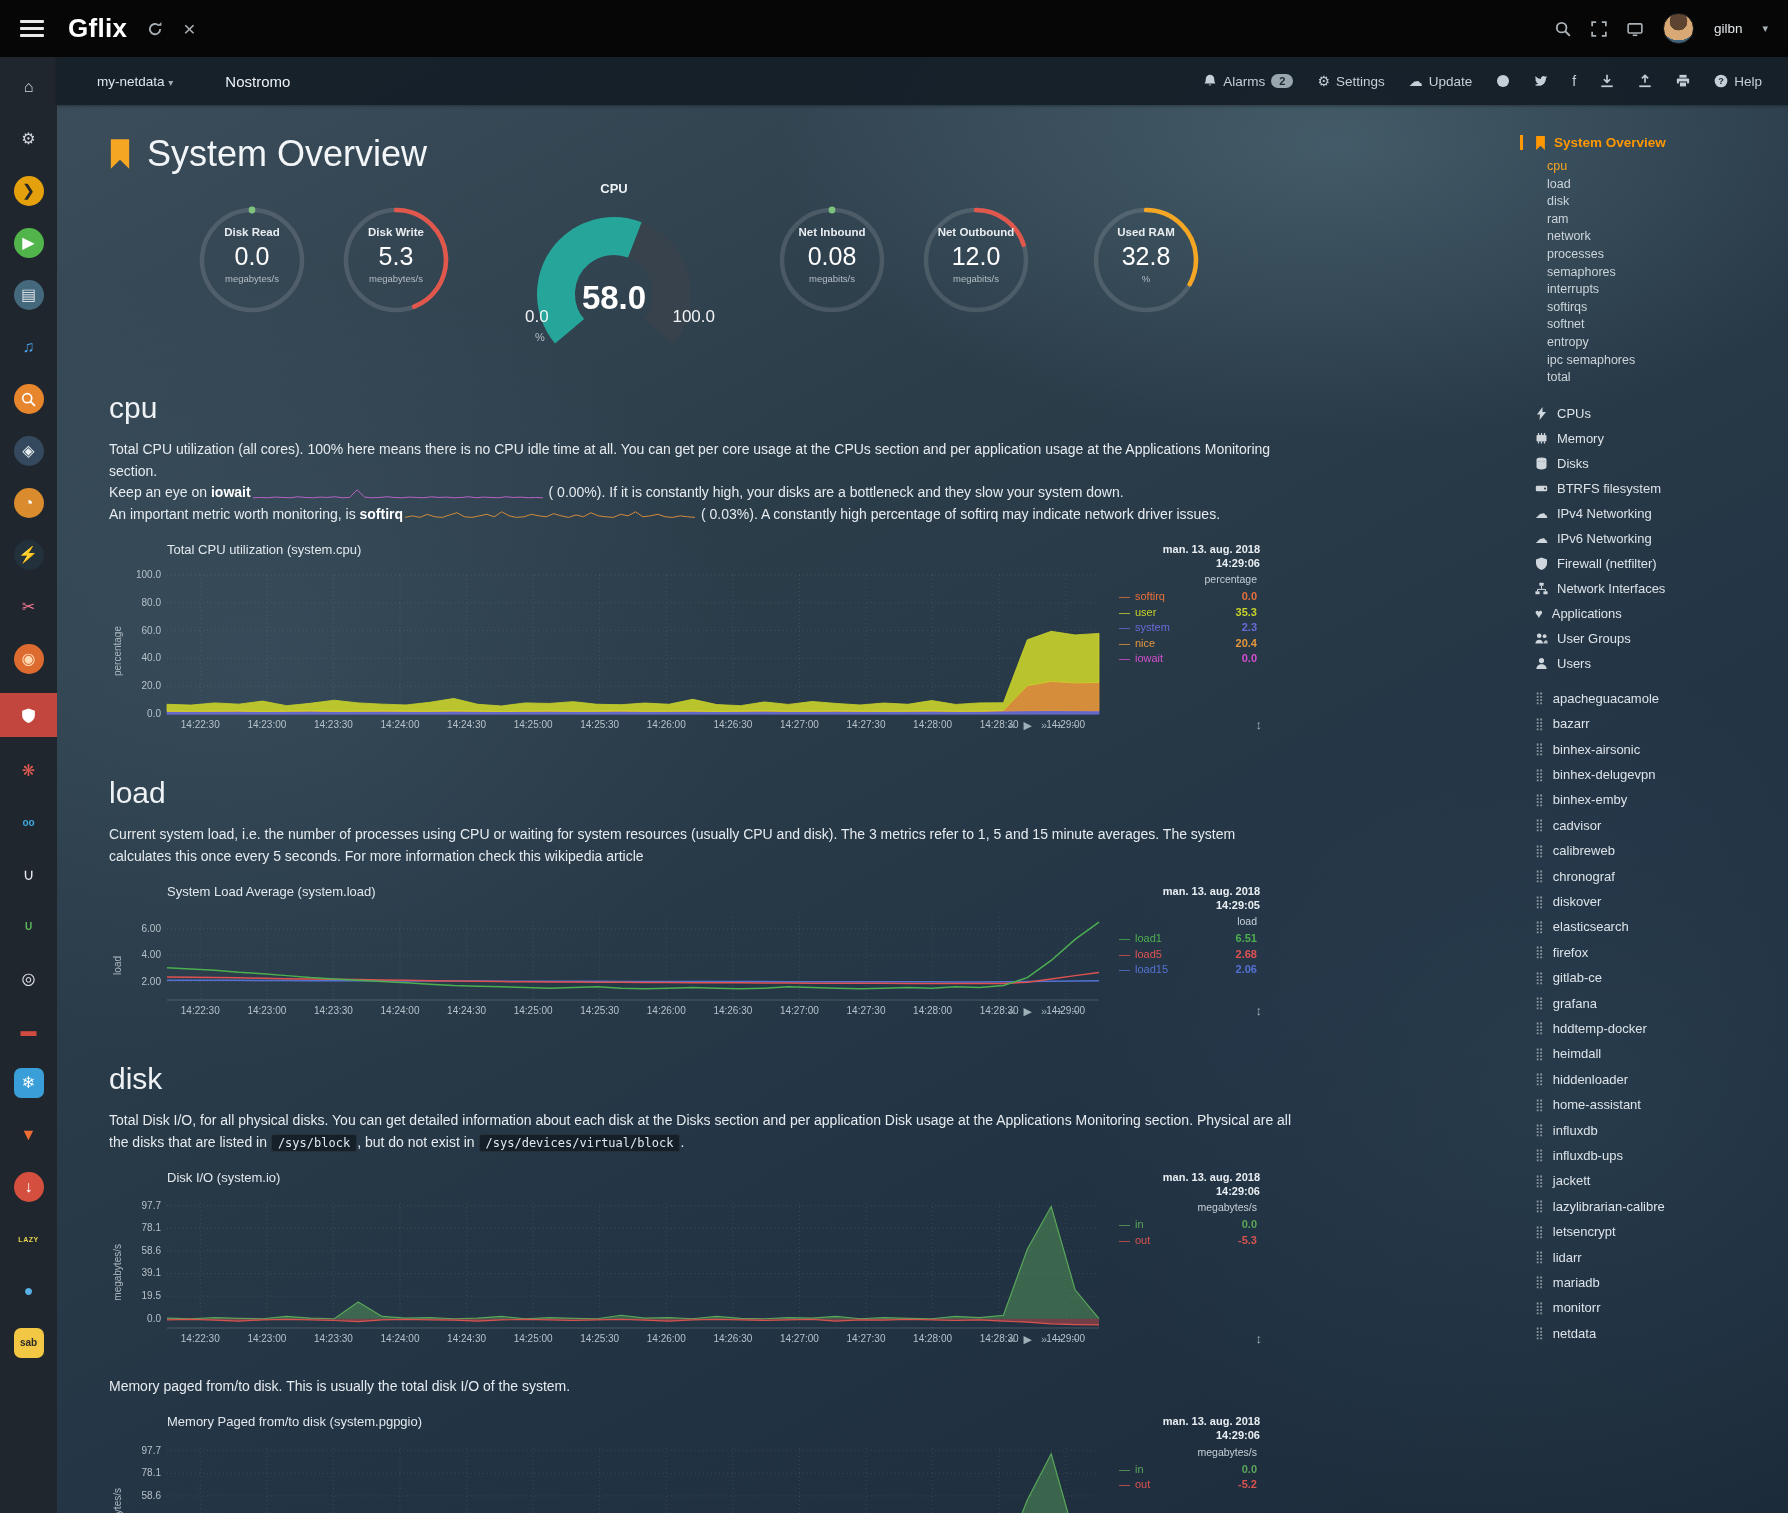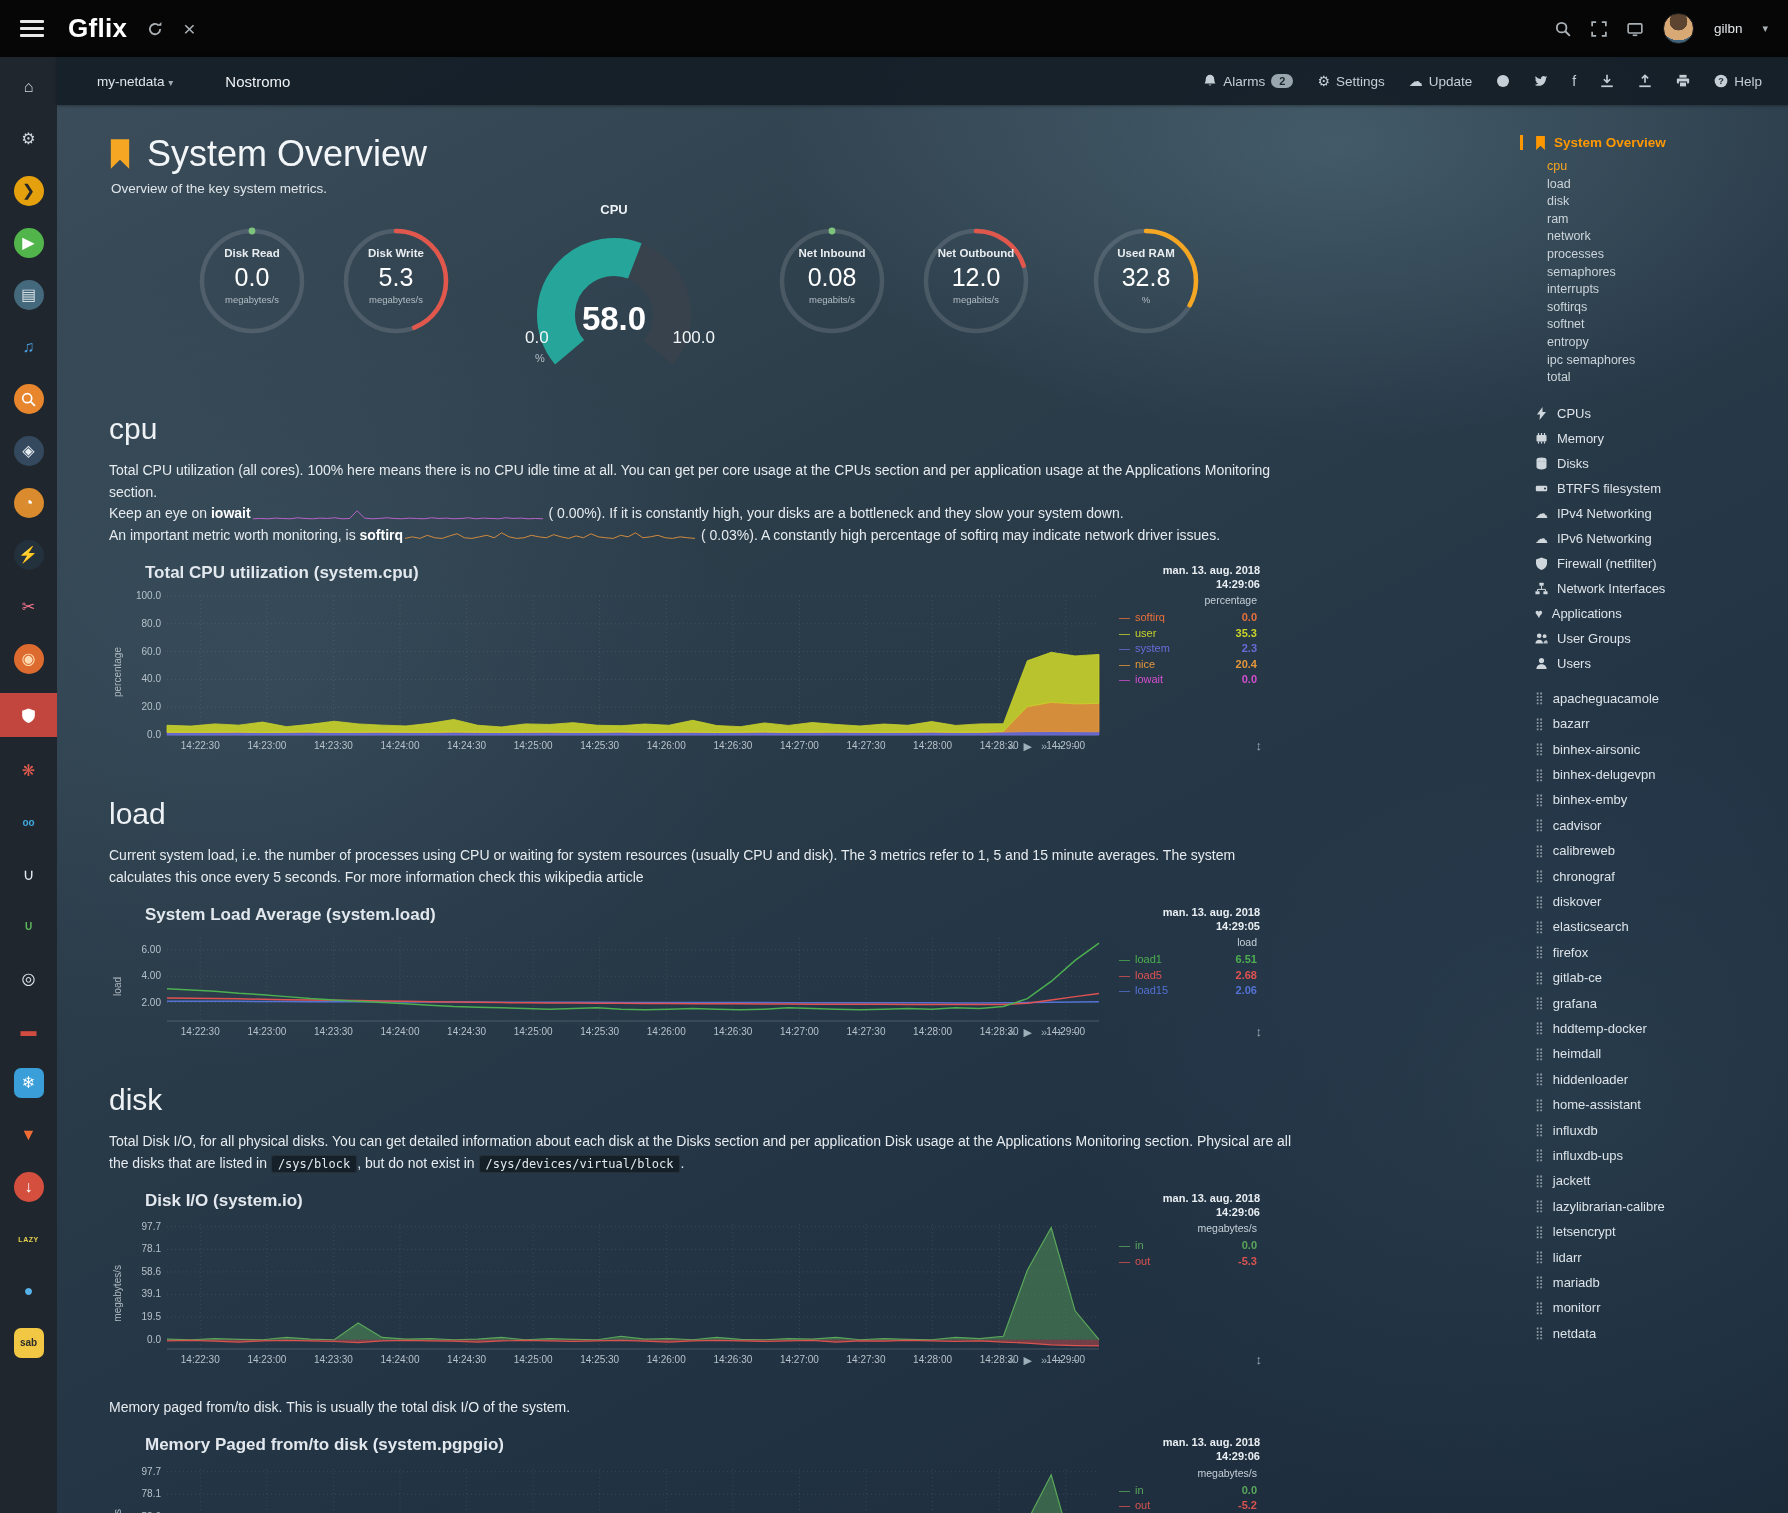--- a/index.html
+++ b/index.html
@@ -92,21 +92,21 @@
   .desc { font-size:14px; color:#e6ebef; line-height:1.55; max-width:1185px; }
   .desc b { color:#fff; }
   .desc .code { font-family:"DejaVu Sans Mono", monospace; font-size:12px;
     background:rgba(8,12,16,0.55); border:1px solid rgba(255,255,255,0.08);
     border-radius:3px; padding:1px 6px; color:#e2e9ee; }
   .spark { vertical-align:middle; margin:0 2px; }
 
   
   .chart { position:relative; width:1165px; margin:16px 0 30px; }
   .ch-head { display:flex; align-items:flex-start; }
-  .ch-title { font-size:17px; font-weight:bold; color:#e2e8ed; margin-left:36px; }
+  .ch-title { font-size:13px; font-weight:normal; color:#e2e8ed; margin-left:58px; }
   .ch-dates { margin-left:auto; width:160px; text-align:right; padding-right:14px;
     font-size:11px; font-weight:bold; color:#e9eef2; line-height:1.3; }
   .ch-body { display:flex; }
   .ch-ylabel { width:16px; display:flex; align-items:center; justify-content:center; }
   .ch-ylabel span { writing-mode:vertical-rl; transform:rotate(180deg);
     font-size:10px; color:#aeb9c1; white-space:nowrap; }
   svg.plot .grid { stroke:rgba(255,255,255,0.10); stroke-dasharray:1 3; }
   svg.plot .axisline { stroke:rgba(255,255,255,0.18); }
   svg.plot .ytick, svg.plot .xtick { fill:#b7c2ca; font-size:10px; }
   .ch-legend { width:160px; padding:0 8px 0 14px; font-size:11px; }
@@ -351,21 +351,20 @@
       <div class="content">
 
         <div class="page-head">
           <span class="bookmark">
               <svg viewBox="0 0 12 16">
                 <path fill="currentColor" d="M1 0h10v16L6 11.2 1 16z"></path>
               </svg>
             </span>
           <h1 class="title">System Overview</h1>
         </div>
-        <div class="subtitle">Overview of the key system metrics.</div>
 
         <div class="gauges">
             <div class="gauge"><svg width="110" height="110" viewBox="0 0 110 110">
                 <circle class="g-ring" cx="55" cy="55" r="50"></circle>
                 <circle cx="55" cy="5" r="3.4" fill="#7dc37d"></circle>
               </svg><div class="g-inner">
                 <div class="g-label">Disk Read</div>
                 <div class="g-value">0.0</div>
                 <div class="g-unit">megabytes/s</div>
               </div></div>

